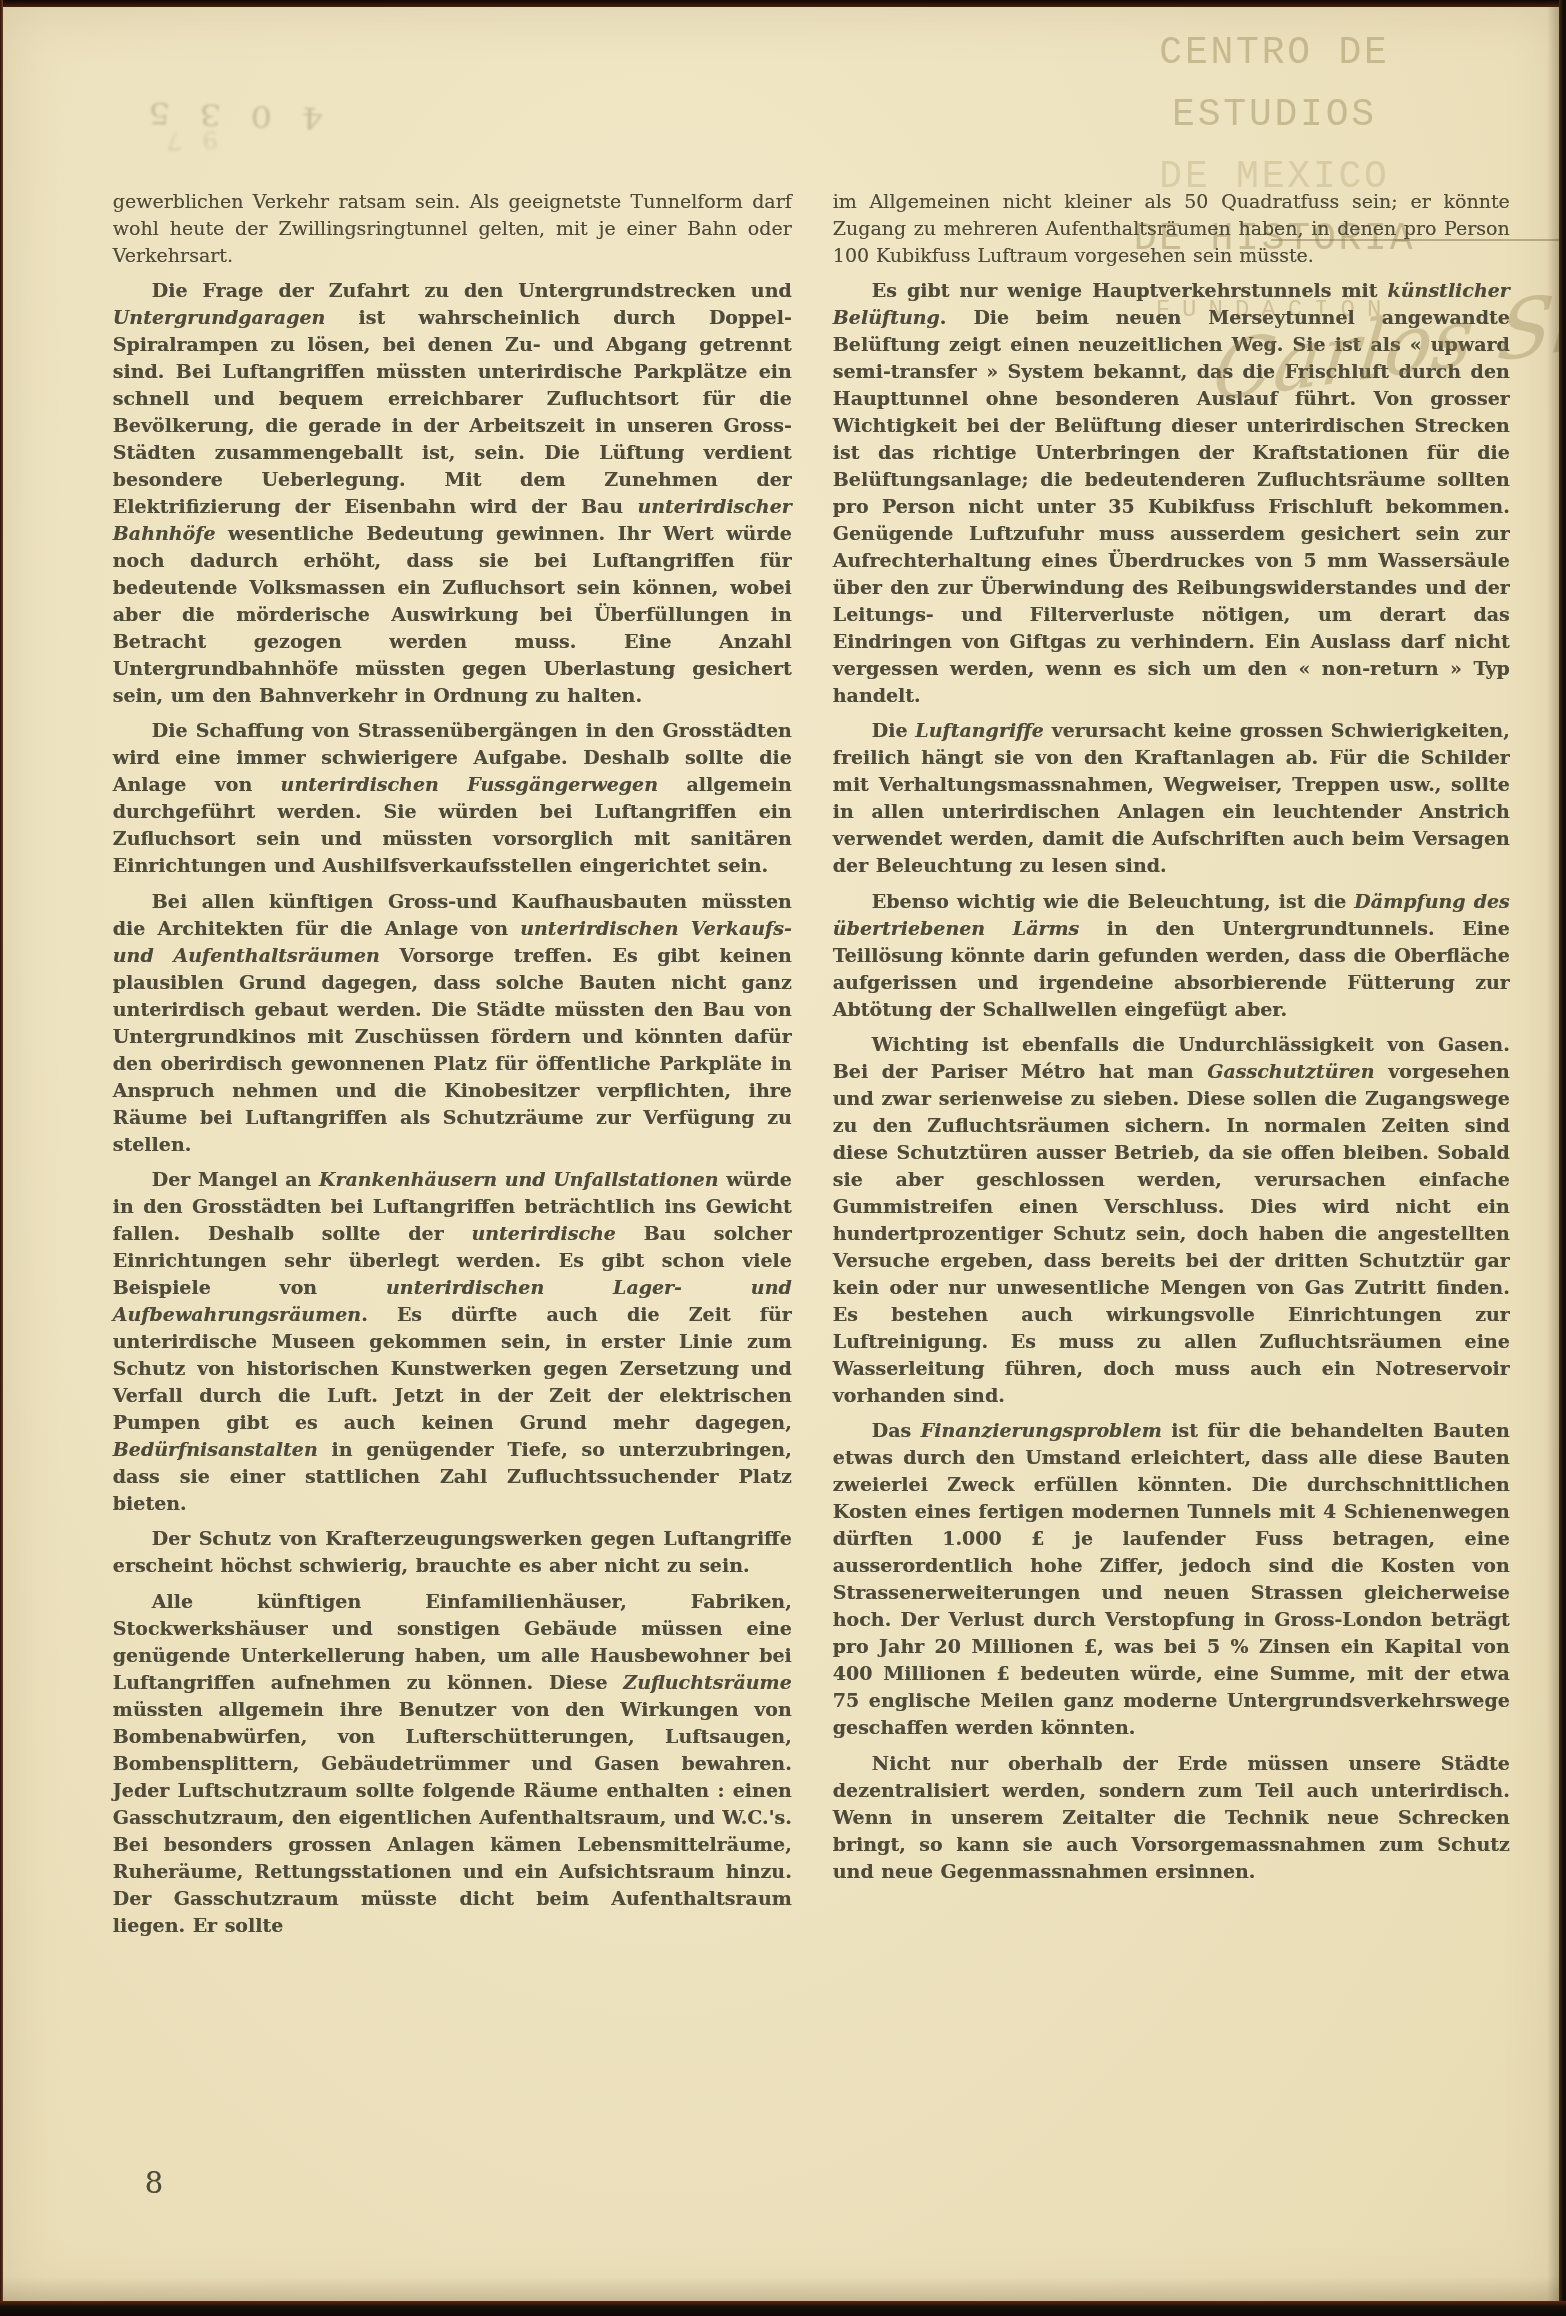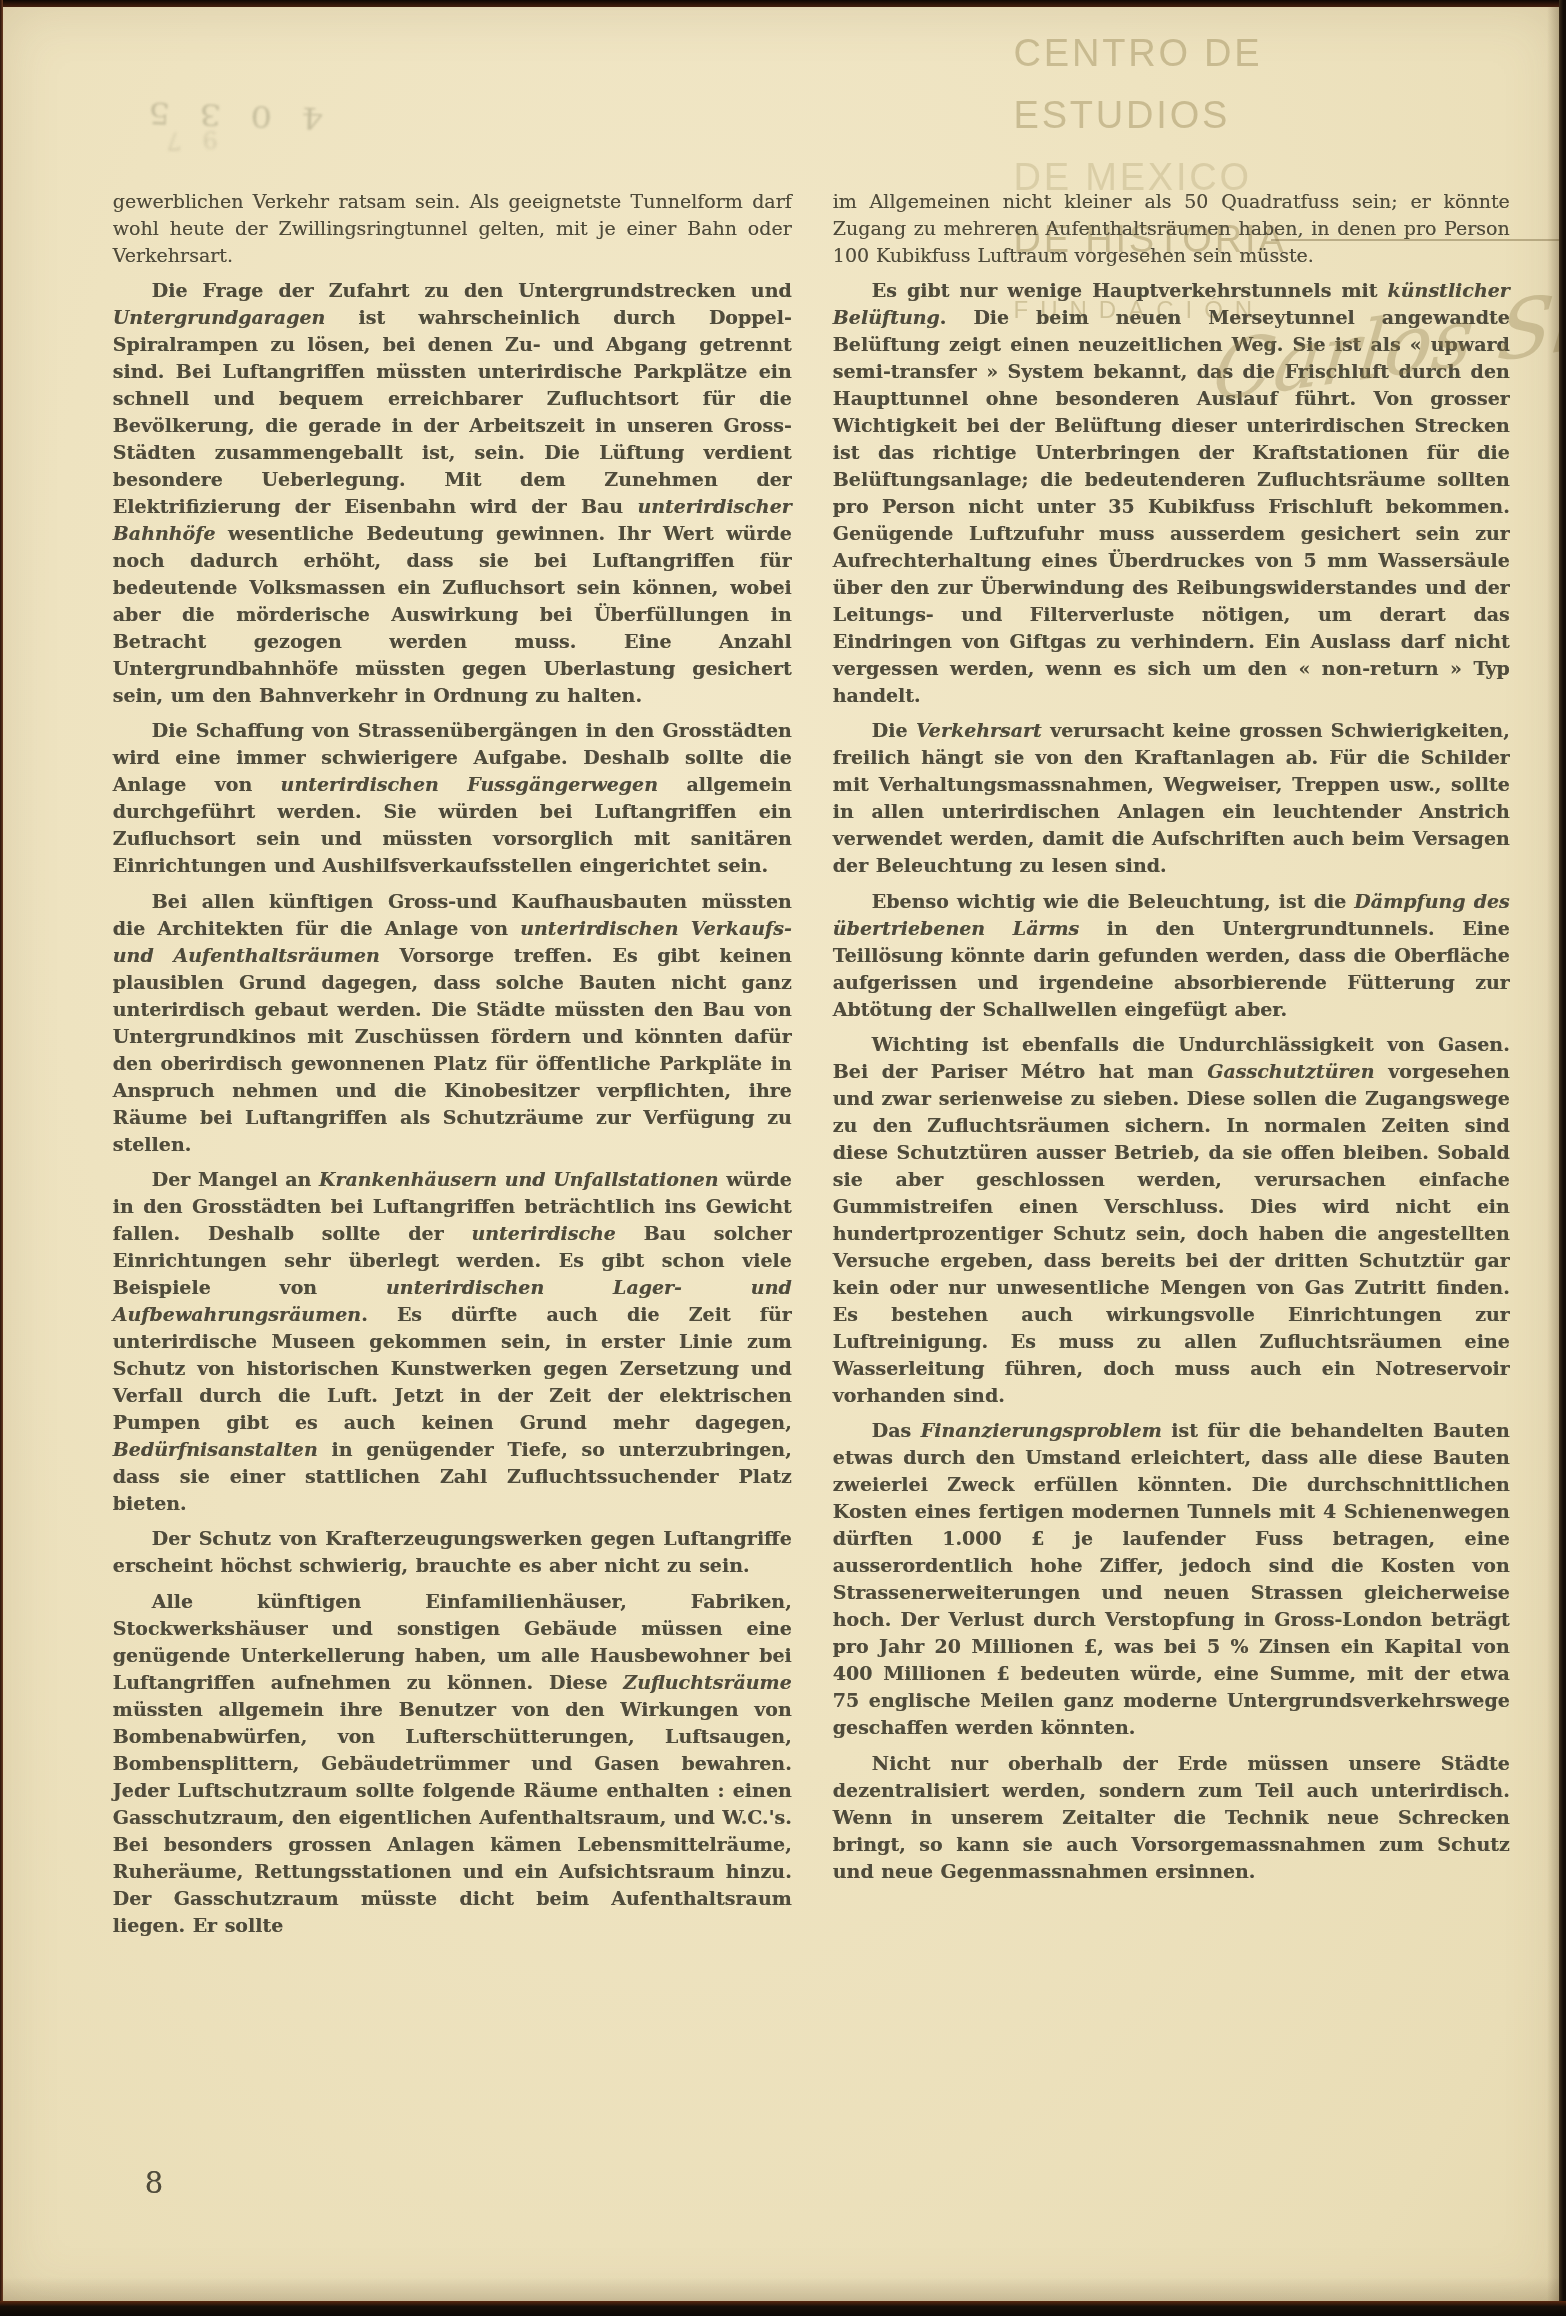--- a/index.html
+++ b/index.html
@@ -20,22 +20,22 @@
   .edge-right{position:absolute;right:0;top:0;width:7.5px;height:100%;
     background:linear-gradient(to right,#3a2c1a,#130d08 60%);}
   .edge-right-shadow{position:absolute;right:7.5px;top:0;width:11.2px;height:100%;
     background:linear-gradient(to right,rgba(70,52,28,0),rgba(70,52,28,0.28));}
   .edge-bottom{position:absolute;left:0;bottom:0;width:100%;height:16px;
     background:linear-gradient(#5a2810,#160f08 35%,#0c0805);}
   .edge-bottom-shadow{position:absolute;left:0;bottom:16px;width:100%;height:24px;
     background:linear-gradient(rgba(90,70,40,0),rgba(90,70,40,0.18));}
 
   .watermark{
-    position:absolute;top:15px;right:24px;width:522px;text-align:left;
-    font-family:Liberation Sans, sans-serif;
+    position:absolute;top:15px;right:24px;width:522px;text-align:center;
+    font-family:Liberation Mono, monospace;
     color:rgba(146,128,74,0.40);
     pointer-events:none;
   }
   .wm-line{font-size:38px;line-height:62px;letter-spacing:2.8px;font-weight:normal;}
   .wm-mexico{color:rgba(146,128,74,0.22);}
   .wm-fundacion{font-size:24px;letter-spacing:12px;line-height:62px;margin-top:9.3px;color:rgba(146,128,74,0.34);}
   .wm-underline{position:absolute;top:239px;left:1271px;width:289px;height:1.9px;
     background:rgba(125,108,68,0.45);}
   .wm-signature{
     position:absolute;top:300px;left:1212px;width:373px;
@@ -98,21 +98,21 @@
       <p class="para indent"><span>Die Frage der Zufahrt zu den Untergrundstrecken und </span><em>Untergrundgaragen</em><span> ist wahrscheinlich durch Doppel-Spiralrampen zu lösen, bei denen Zu- und Abgang getrennt sind. Bei Luftangriffen müssten unterirdische Parkplätze ein schnell und bequem erreichbarer Zufluchtsort für die Bevölkerung, die gerade in der Arbeitszeit in unseren Gross-Städten zusammengeballt ist, sein. Die Lüftung verdient besondere Ueberlegung. Mit dem Zunehmen der Elektrifizierung der Eisenbahn wird der Bau </span><em>unterirdischer Bahnhöfe</em><span> wesentliche Bedeutung gewinnen. Ihr Wert würde noch dadurch erhöht, dass sie bei Luftangriffen für bedeutende Volksmassen ein Zufluchsort sein können, wobei aber die mörderische Auswirkung bei Überfüllungen in Betracht gezogen werden muss. Eine Anzahl Untergrundbahnhöfe müssten gegen Uberlastung gesichert sein, um den Bahnverkehr in Ordnung zu halten.</span></p>
       <p class="para indent"><span>Die Schaffung von Strassenübergängen in den Grosstädten wird eine immer schwierigere Aufgabe. Deshalb sollte die Anlage von </span><em>unterirdischen Fussgängerwegen</em><span> allgemein durchgeführt werden. Sie würden bei Luftangriffen ein Zufluchsort sein und müssten vorsorglich mit sanitären Einrichtungen und Aushilfsverkaufsstellen eingerichtet sein.</span></p>
       <p class="para indent"><span>Bei allen künftigen Gross-und Kaufhausbauten müssten die Architekten für die Anlage von </span><em>unterirdischen Verkaufs- und Aufenthaltsräumen</em><span> Vorsorge treffen. Es gibt keinen plausiblen Grund dagegen, dass solche Bauten nicht ganz unterirdisch gebaut werden. Die Städte müssten den Bau von Untergrundkinos mit Zuschüssen fördern und könnten dafür den oberirdisch gewonnenen Platz für öffentliche Parkpläte in Anspruch nehmen und die Kinobesitzer verpflichten, ihre Räume bei Luftangriffen als Schutzräume zur Verfügung zu stellen.</span></p>
       <p class="para indent"><span>Der Mangel an </span><em>Krankenhäusern und Unfallstationen</em><span> würde in den Grosstädten bei Luftangriffen beträchtlich ins Gewicht fallen. Deshalb sollte der </span><em>unterirdische</em><span> Bau solcher Einrichtungen sehr überlegt werden. Es gibt schon viele Beispiele von </span><em>unterirdischen Lager- und Aufbewahrungsräumen</em><span>. Es dürfte auch die Zeit für unterirdische Museen gekommen sein, in erster Linie zum Schutz von historischen Kunstwerken gegen Zersetzung und Verfall durch die Luft. Jetzt in der Zeit der elektrischen Pumpen gibt es auch keinen Grund mehr dagegen, </span><em>Bedürfnisanstalten</em><span> in genügender Tiefe, so unterzubringen, dass sie einer stattlichen Zahl Zufluchtssuchender Platz bieten.</span></p>
       <p class="para indent"><span>Der Schutz von Krafterzeugungswerken gegen Luftangriffe erscheint höchst schwierig, brauchte es aber nicht zu sein.</span></p>
       <p class="para indent"><span>Alle künftigen Einfamilienhäuser, Fabriken, Stockwerkshäuser und sonstigen Gebäude müssen eine genügende Unterkellerung haben, um alle Hausbewohner bei Luftangriffen aufnehmen zu können. Diese </span><em>Zufluchtsräume</em><span> müssten allgemein ihre Benutzer von den Wirkungen von Bombenabwürfen, von Lufterschütterungen, Luftsaugen, Bombensplittern, Gebäudetrümmer und Gasen bewahren. Jeder Luftschutzraum sollte folgende Räume enthalten : einen Gasschutzraum, den eigentlichen Aufenthaltsraum, und W.C.'s. Bei besonders grossen Anlagen kämen Lebensmittelräume, Ruheräume, Rettungsstationen und ein Aufsichtsraum hinzu. Der Gasschutzraum müsste dicht beim Aufenthaltsraum liegen. Er sollte</span></p>
     </div>
   <div id="col-right" class="col">
       <p class="para"><span>im Allgemeinen nicht kleiner als 50 Quadratfuss sein; er könnte Zugang zu mehreren Aufenthaltsräumen haben, in denen pro Person 100 Kubikfuss Luftraum vorgesehen sein müsste.</span></p>
       <p class="para indent"><span>Es gibt nur wenige Hauptverkehrstunnels mit </span><em>künstlicher Belüftung</em><span>. Die beim neuen Merseytunnel angewandte Belüftung zeigt einen neuzeitlichen Weg. Sie ist als « upward semi-transfer » System bekannt, das die Frischluft durch den Haupttunnel ohne besonderen Auslauf führt. Von grosser Wichtigkeit bei der Belüftung dieser unterirdischen Strecken ist das richtige Unterbringen der Kraftstationen für die Belüftungsanlage; die bedeutenderen Zufluchtsräume sollten pro Person nicht unter 35 Kubikfuss Frischluft bekommen. Genügende Luftzufuhr muss ausserdem gesichert sein zur Aufrechterhaltung eines Überdruckes von 5 mm Wassersäule über den zur Überwindung des Reibungswiderstandes und der Leitungs- und Filterverluste nötigen, um derart das Eindringen von Giftgas zu verhindern. Ein Auslass darf nicht vergessen werden, wenn es sich um den « non-return » Typ handelt.</span></p>
-      <p class="para indent"><span>Die </span><em>Verkehrsart</em><span> verursacht keine grossen Schwierigkeiten, freilich hängt sie von den Kraftanlagen ab. Für die Schilder mit Verhaltungsmassnahmen, Wegweiser, Treppen usw., sollte in allen unterirdischen Anlagen ein leuchtender Anstrich verwendet werden, damit die Aufschriften auch beim Versagen der Beleuchtung zu lesen sind.</span></p>
+      <p class="para indent"><span>Die </span><em>Luftangriffe</em><span> verursacht keine grossen Schwierigkeiten, freilich hängt sie von den Kraftanlagen ab. Für die Schilder mit Verhaltungsmassnahmen, Wegweiser, Treppen usw., sollte in allen unterirdischen Anlagen ein leuchtender Anstrich verwendet werden, damit die Aufschriften auch beim Versagen der Beleuchtung zu lesen sind.</span></p>
       <p class="para indent"><span>Ebenso wichtig wie die Beleuchtung, ist die </span><em>Dämpfung des übertriebenen Lärms</em><span> in den Untergrundtunnels. Eine Teillösung könnte darin gefunden werden, dass die Oberfläche aufgerissen und irgendeine absorbierende Fütterung zur Abtötung der Schallwellen eingefügt aber.</span></p>
       <p class="para indent"><span>Wichting ist ebenfalls die Undurchlässigkeit von Gasen. Bei der Pariser Métro hat man </span><em>Gasschutztüren</em><span> vorgesehen und zwar serienweise zu sieben. Diese sollen die Zugangswege zu den Zufluchtsräumen sichern. In normalen Zeiten sind diese Schutztüren ausser Betrieb, da sie offen bleiben. Sobald sie aber geschlossen werden, verursachen einfache Gummistreifen einen Verschluss. Dies wird nicht ein hundertprozentiger Schutz sein, doch haben die angestellten Versuche ergeben, dass bereits bei der dritten Schutztür gar kein oder nur unwesentliche Mengen von Gas Zutritt finden. Es bestehen auch wirkungsvolle Einrichtungen zur Luftreinigung. Es muss zu allen Zufluchtsräumen eine Wasserleitung führen, doch muss auch ein Notreservoir vorhanden sind.</span></p>
       <p class="para indent"><span>Das </span><em>Finanzierungsproblem</em><span> ist für die behandelten Bauten etwas durch den Umstand erleichtert, dass alle diese Bauten zweierlei Zweck erfüllen könnten. Die durchschnittlichen Kosten eines fertigen modernen Tunnels mit 4 Schienenwegen dürften 1.000 £ je laufender Fuss betragen, eine ausserordentlich hohe Ziffer, jedoch sind die Kosten von Strassenerweiterungen und neuen Strassen gleicherweise hoch. Der Verlust durch Verstopfung in Gross-London beträgt pro Jahr 20 Millionen £, was bei 5 % Zinsen ein Kapital von 400 Millionen £ bedeuten würde, eine Summe, mit der etwa 75 englische Meilen ganz moderne Untergrundsverkehrswege geschaffen werden könnten.</span></p>
       <p class="para indent"><span>Nicht nur oberhalb der Erde müssen unsere Städte dezentralisiert werden, sondern zum Teil auch unterirdisch. Wenn in unserem Zeitalter die Technik neue Schrecken bringt, so kann sie auch Vorsorgemassnahmen zum Schutz und neue Gegenmassnahmen ersinnen.</span></p>
     </div>
 
   <div class="page-number">8</div>
 </div>
 
 <div class="wm-underline"></div>

